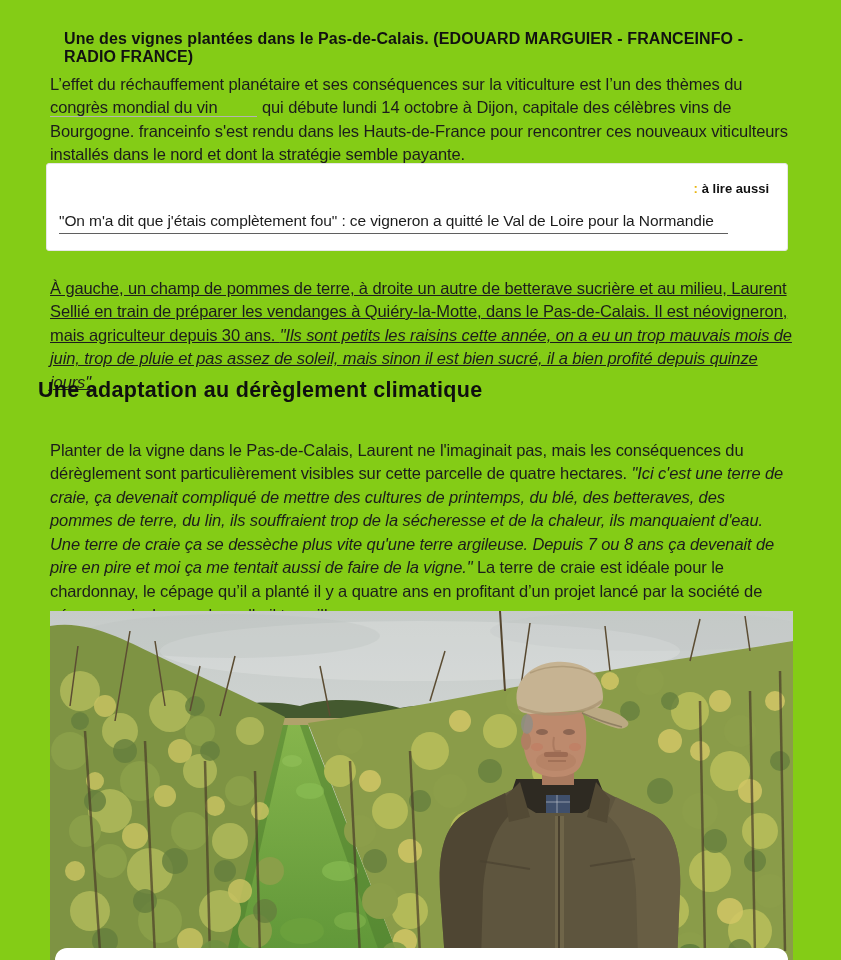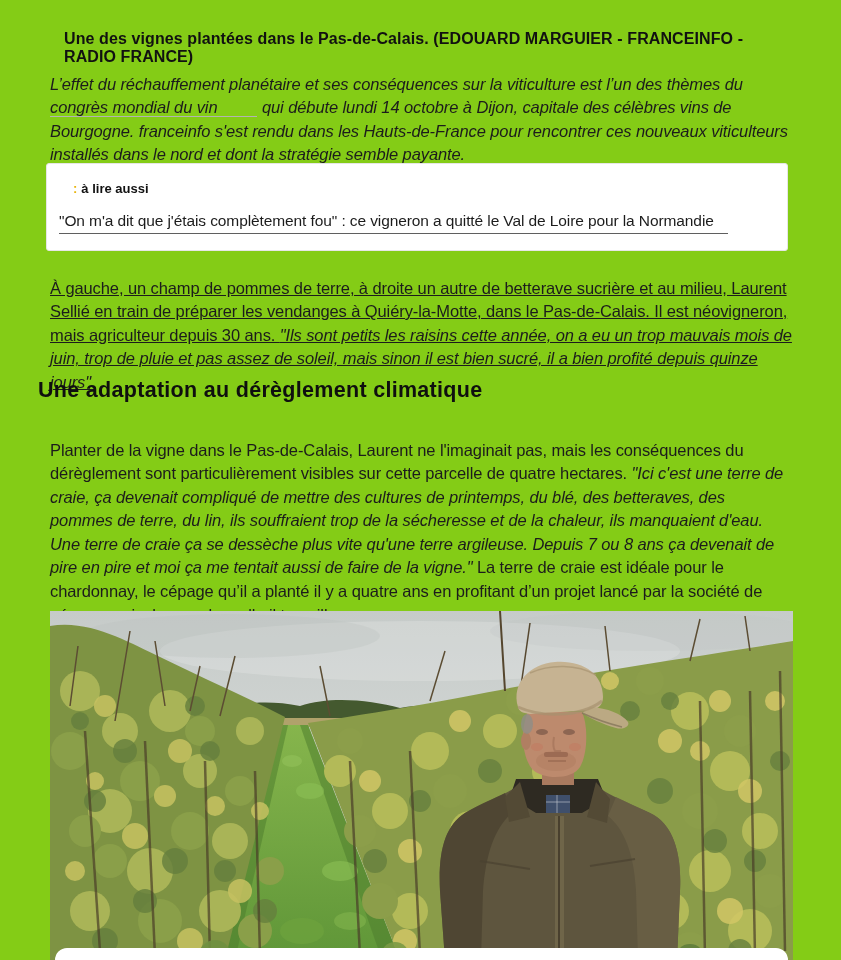--- a/index.html
+++ b/index.html
@@ -4,31 +4,31 @@
 <style>
   html,body{margin:0;padding:0;background:#ffffff;}
   #page{position:relative;width:841px;height:960px;background:#84cc16;overflow:hidden;
         font-family:"Liberation Sans",sans-serif;color:#1c1c1c;}
 
   .caption-top{position:absolute;left:64px;top:30px;width:720px;
 ature    font-size:12.5px;font-weight:bold;letter-spacing:0.1px;color:#111;}
 
   .para{position:absolute;left:50px;width:742px;font-size:16.5px;line-height:23.6px;
         letter-spacing:-0.1px;color:#1c1c1c;}
-  #para-intro{top:56px;font-style:italic;}
+  #para-intro{top:56px;}
   #para-2{top:260px;text-decoration:underline;}
   #para-3{top:422px;}
   .quote{font-style:italic;}
 
   a.inline-link{color:#1c1c1c;text-decoration:none;border-bottom:1px solid #b3b3b3;
         padding-right:40px;cursor:pointer;}
 
   .read-box{position:absolute;left:46px;top:163px;width:742px;height:88px;box-sizing:border-box;
         border:1px solid #e6e6e6;border-radius:3px;background:#fff;padding:17px 18px 0 12px;}
-  .read-label{margin-left:14px;font-size:13px;font-weight:bold;color:#111;}
+  .read-label{margin-left:14px;font-size:13px;font-weight:bold;color:#111;text-align:right;}
   .read-label .colon{color:#e8b50f;font-weight:bold;margin-right:4px;}
   .read-link{display:inline-block;margin-top:16px;font-size:15.5px;color:#1c1c1c;
         text-decoration:none;border-bottom:1px solid #5f5f5f;padding-right:14px;
         padding-bottom:3px;letter-spacing:-0.1px;cursor:pointer;}
 
   h2.section-heading{position:absolute;left:38px;top:378px;margin:0;font-size:21.5px;
         font-weight:bold;letter-spacing:0.3px;color:#0f0f0f;}
 
   .photo{position:absolute;left:50px;top:611px;width:743px;height:349px;overflow:hidden;background:#cdd1cf;}
   .photo svg{display:block;}

